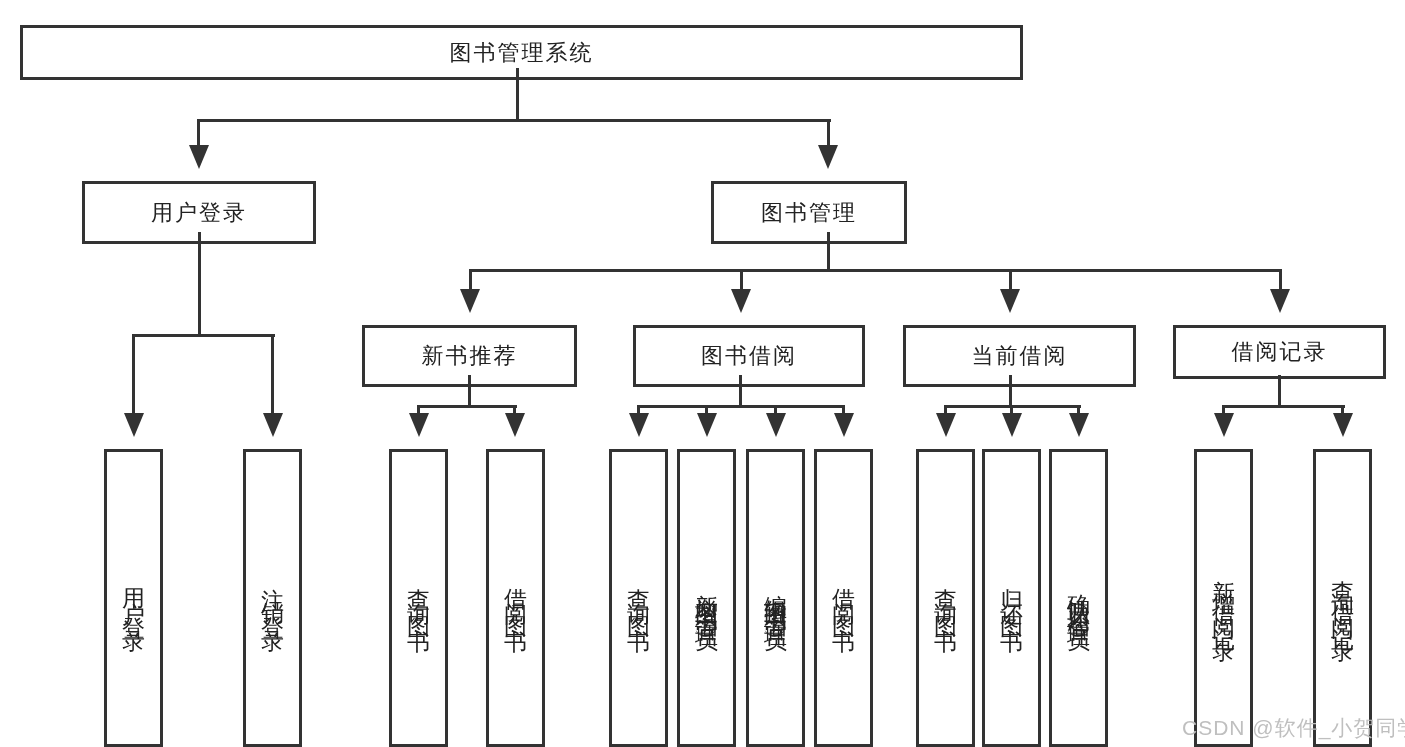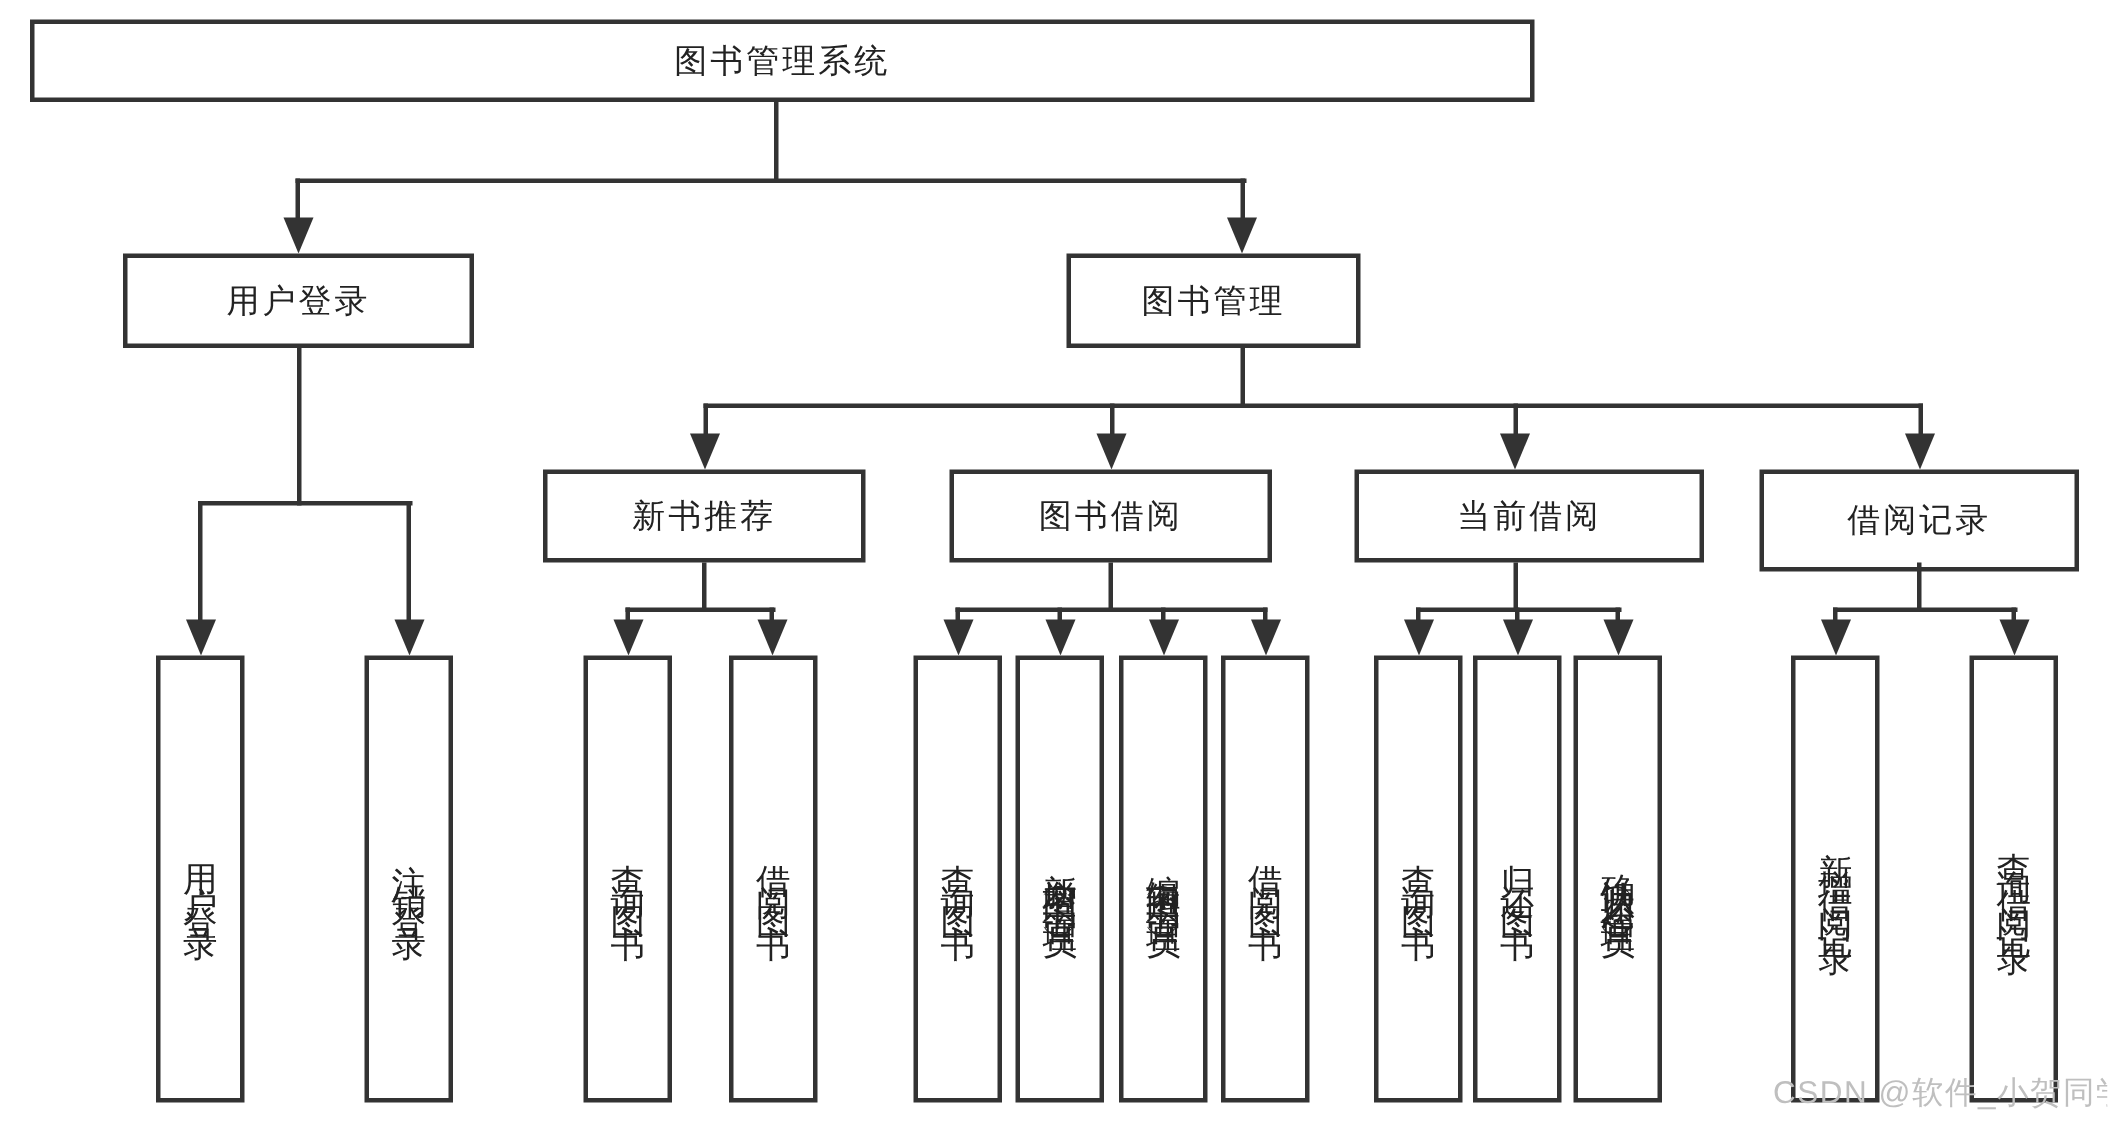--- a/index.html
+++ b/index.html
@@ -13,20 +13,21 @@
   }
   .box{
     position:absolute;
     box-sizing:border-box;
     border:3px solid var(--line,#333333);
     background:#fff;
     display:flex;align-items:center;justify-content:center;
     font-size:22px;
     letter-spacing:2px;
     color:var(--text,#222222);
+    margin-top:12px;
   }
   .leaf{width:59px;height:298px;top:437px;}
   .vtxt{
     writing-mode:vertical-rl;
     text-orientation:mixed;
     font-size:23px;
     letter-spacing:14px;
     line-height:1;
   }
   .vtxt.tight{letter-spacing:5px;}
@@ -86,27 +87,27 @@
   <div class="vl" style="left:1009px;top:269px;height:22px;"></div>
   <div class="vl" style="left:1279px;top:269px;height:22px;"></div>
   <div class="arr" style="left:460px;top:289px;"></div>
   <div class="arr" style="left:731px;top:289px;"></div>
   <div class="arr" style="left:1000px;top:289px;"></div>
   <div class="arr" style="left:1270px;top:289px;"></div>
 
   <div class="box" style="left:362px;top:313px;width:215px;height:62px;">
     <span>新书推荐</span>
   </div>
-  <div class="box" style="left:633px;top:313px;width:215px;height:62px;">
+  <div class="box" style="left:633px;top:313px;width:232px;height:62px;">
     <span>图书借阅</span>
   </div>
   <div class="box" style="left:903px;top:313px;width:233px;height:62px;">
     <span>当前借阅</span>
   </div>
-  <div class="box" style="left:1173px;top:313px;width:213px;height:68px;">
+  <div class="box" style="left:1173px;top:313px;width:213px;height:54px;">
     <span>借阅记录</span>
   </div>
 
   <div class="vl" style="left:468px;top:375px;height:33px;"></div>
   <div class="hl" style="left:417px;top:405px;width:100px;"></div>
   <div class="vl" style="left:417px;top:405px;height:10px;"></div>
   <div class="vl" style="left:513px;top:405px;height:10px;"></div>
   <div class="arr" style="left:409px;top:413px;"></div>
   <div class="arr" style="left:505px;top:413px;"></div>
 

